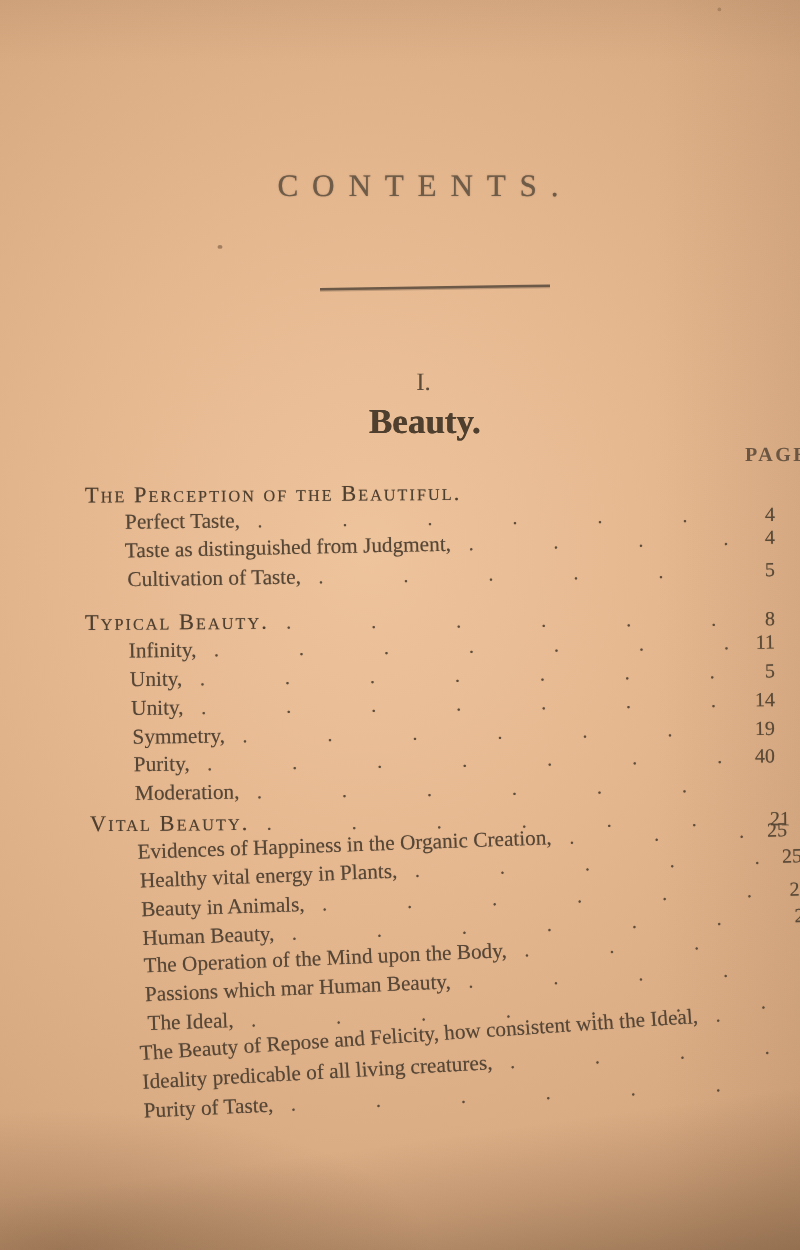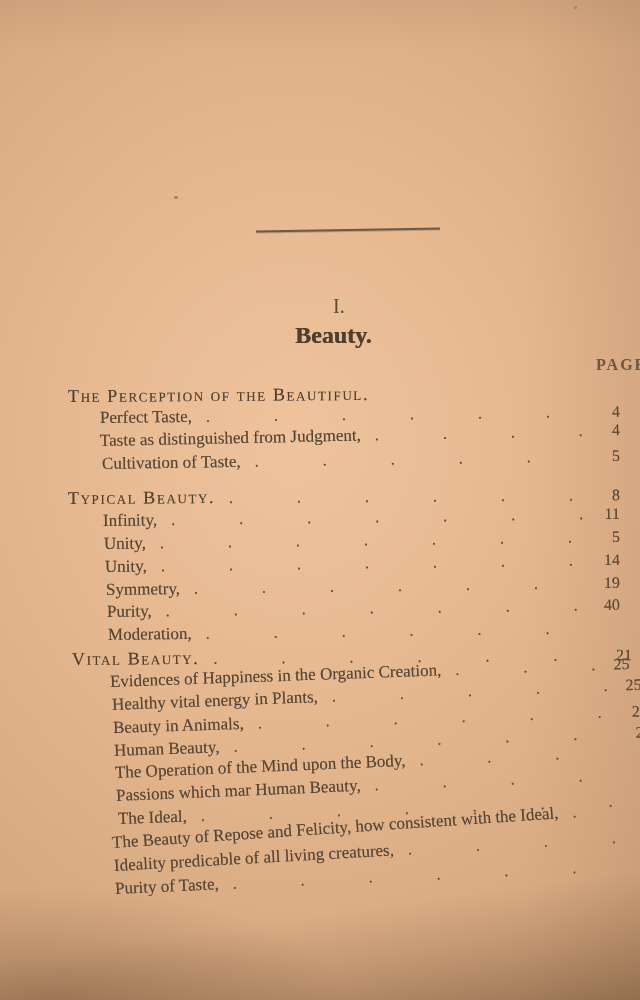--- a/index.html
+++ b/index.html
@@ -30,21 +30,21 @@
     position:absolute;left:256px;top:229px;width:184px;height:2px;
     background:#6c5947;transform:rotate(-0.9deg);
     box-shadow:0 1px 0 rgba(108,89,71,.35);
   }
   #chapter-num{
     position:absolute;left:333px;top:295px;
     font-size:20px;color:#5d4c3a;
   }
   #chapter-title{
     position:absolute;left:295px;top:322px;
-    font-size:24px;font-weight:bold;color:#4f3f2e;
+    font-size:28px;font-weight:bold;color:#4f3f2e;
     letter-spacing:0px;
     text-shadow:0.4px 0 0 #4f3f2e;
   }
   #page-label{
     position:absolute;left:576px;top:356px;
     font-size:16px;letter-spacing:2px;color:#6a5643;
     font-weight:bold;
     margin-left:20px;
   }
   .row{
@@ -76,20 +76,21 @@
     font-size:16px;color:#5a4936;
   }
   .speck{position:absolute;border-radius:50%;background:rgba(105,80,55,.55);}
   #speck-1{left:174px;top:196px;width:4px;height:3px;}
   #speck-2{left:574px;top:6px;width:3px;height:3px;background:rgba(105,80,55,.35);}
 </style>
 </head>
 <body>
 
 <div id="page">
+  <div id="title">CONTENTS.</div>
   <div id="rule"></div>
   <div id="chapter-num">I.</div>
   <div id="chapter-title">Beauty.</div>
   <div id="page-label">PAGE</div>
   <div id="toc">
       <div class="row heading" style="left: 68px; top: 386px; width: 552px; transform: rotate(-0.4deg);">
     <span class="label">The Perception of the Beautiful.</span>
 
     <span class="num"></span>
   </div>

